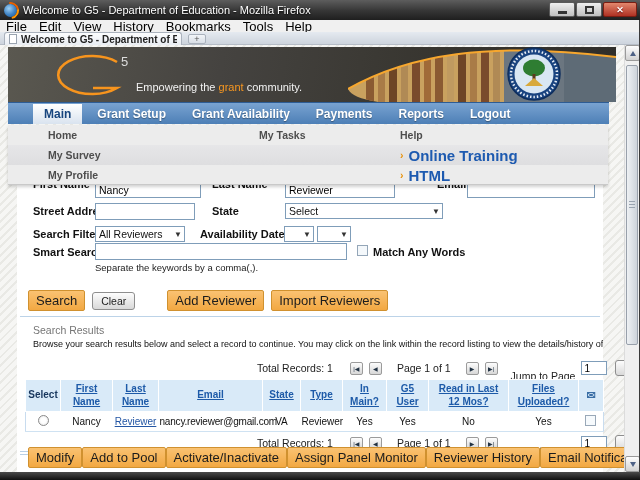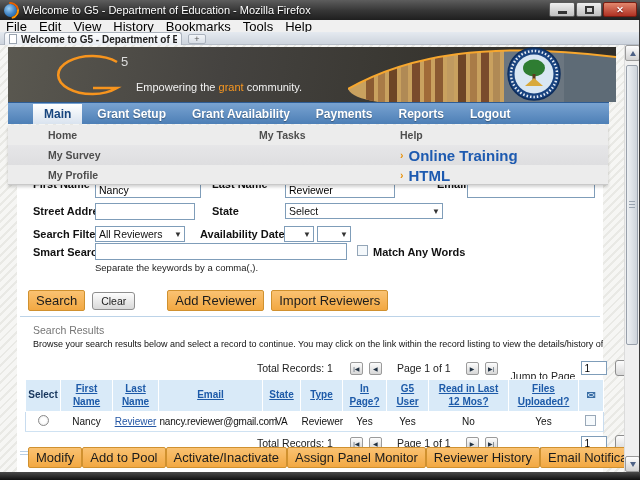--- a/index.html
+++ b/index.html
@@ -334,21 +334,21 @@
             <col style="width:25px">
         </colgroup>
         <tbody>
             <tr>
           <th class="plain">Select</th>
           <th><span class="u w34">First Name</span></th>
           <th><span class="u w34">Last Name</span></th>
           <th><span class="u">Email</span></th>
           <th><span class="u">State</span></th>
           <th><span class="u">Type</span></th>
-          <th><span class="u w30">In Page?</span></th>
+          <th><span class="u w30">In Main?</span></th>
           <th><span class="u w30">G5 User</span></th>
           <th><span class="u w72">Read in Last 12 Mos?</span></th>
           <th><span class="u w60">Files Uploaded?</span></th>
           <th><span class="env">✉</span></th>
         </tr>
         <tr>
           <td><span class="radio"></span></td>
           <td>Nancy</td>
           <td><span class="row-link">Reviewer</span></td>
           <td class="td-email">nancy.reviewer@gmail.com</td>

